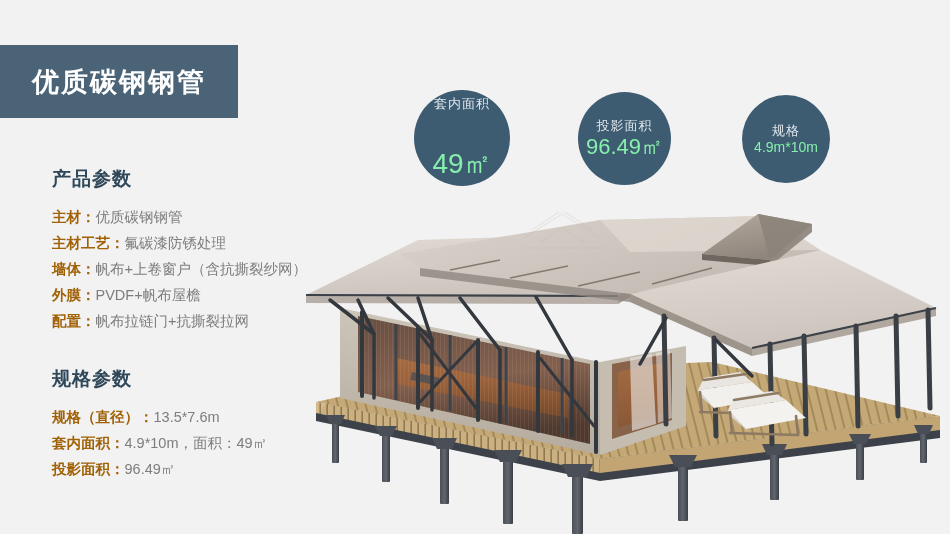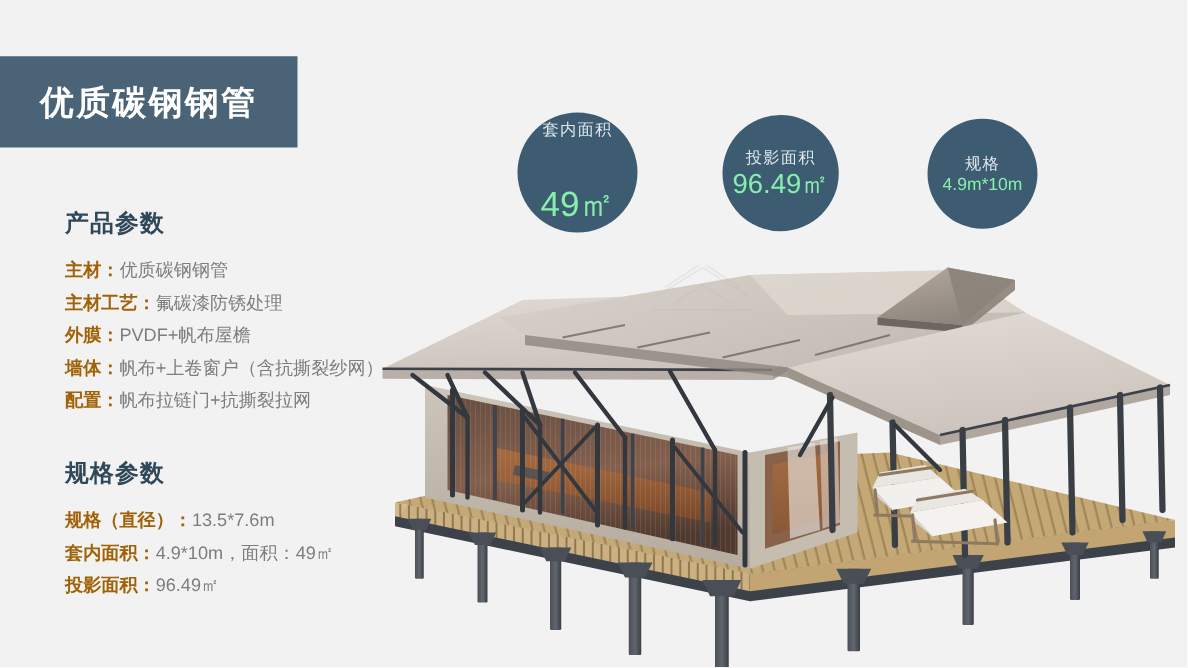--- a/index.html
+++ b/index.html
@@ -137,24 +137,24 @@
     <div id="spec-section-1">
       <h2 class="section-heading">产品参数</h2>
       <ul class="spec-list">
         <li class="spec-row">
           <span class="spec-label">主材：</span><span class="spec-value">优质碳钢钢管</span>
         </li>
         <li class="spec-row">
           <span class="spec-label">主材工艺：</span><span class="spec-value">氟碳漆防锈处理</span>
         </li>
         <li class="spec-row">
+          <span class="spec-label">墙体：</span><span class="spec-value">帆布+上卷窗户（含抗撕裂纱网）</span>
+        </li>
+        <li class="spec-row">
           <span class="spec-label">外膜：</span><span class="spec-value">PVDF+帆布屋檐</span>
-        </li>
-        <li class="spec-row">
-          <span class="spec-label">墙体：</span><span class="spec-value">帆布+上卷窗户（含抗撕裂纱网）</span>
         </li>
         <li class="spec-row">
           <span class="spec-label">配置：</span><span class="spec-value">帆布拉链门+抗撕裂拉网</span>
         </li>
       </ul>
     </div>
 
     <div id="spec-section-2">
       <h2 class="section-heading">规格参数</h2>
       <ul class="spec-list">

